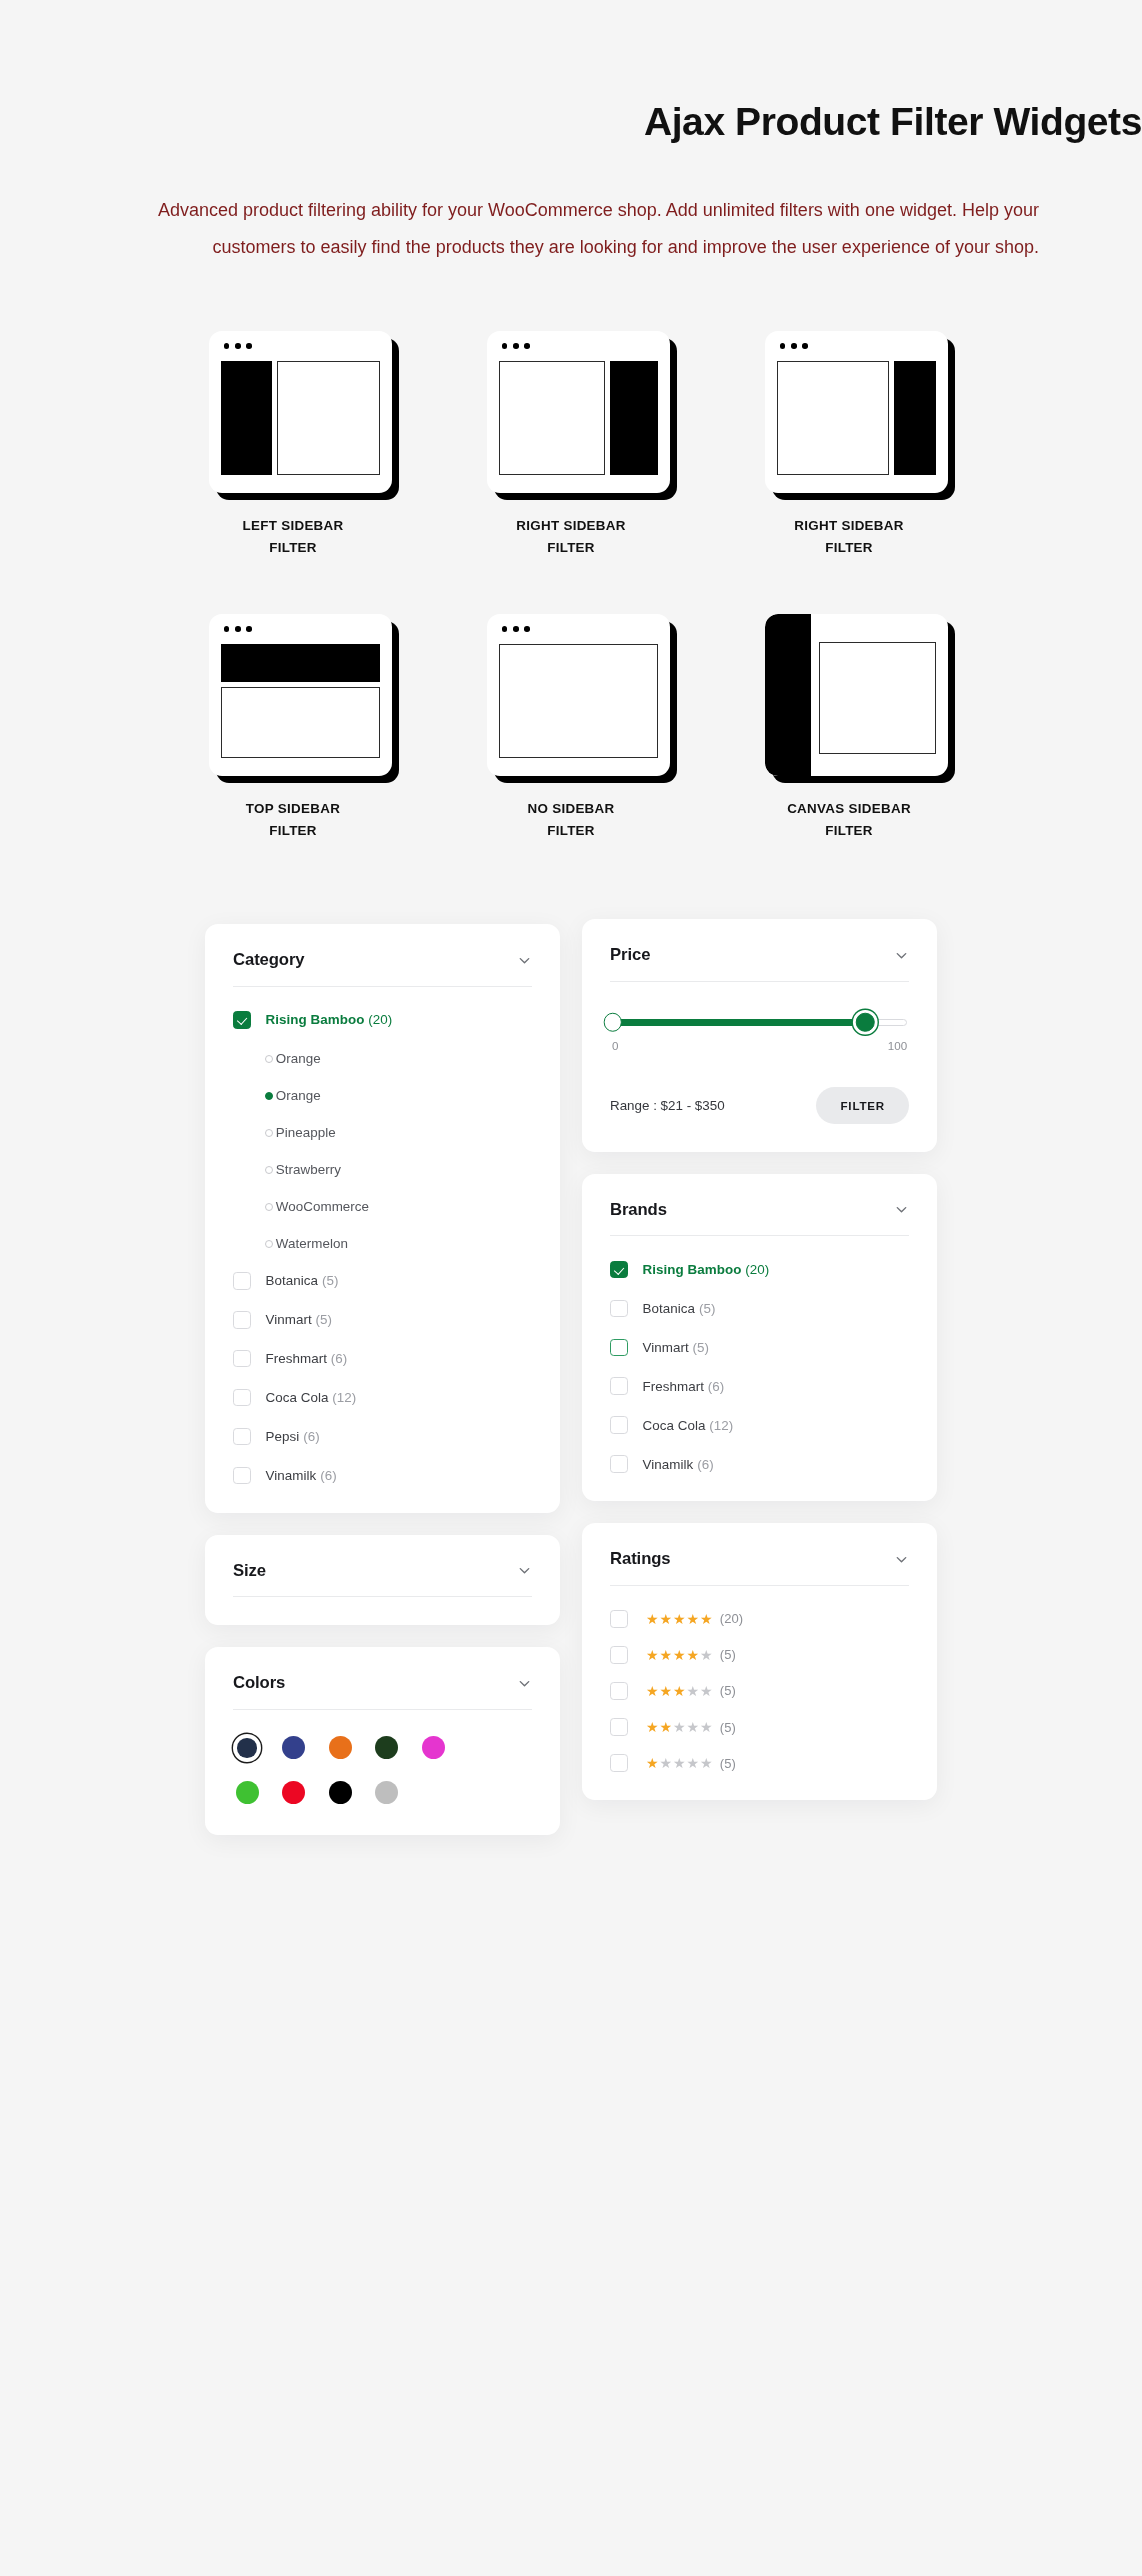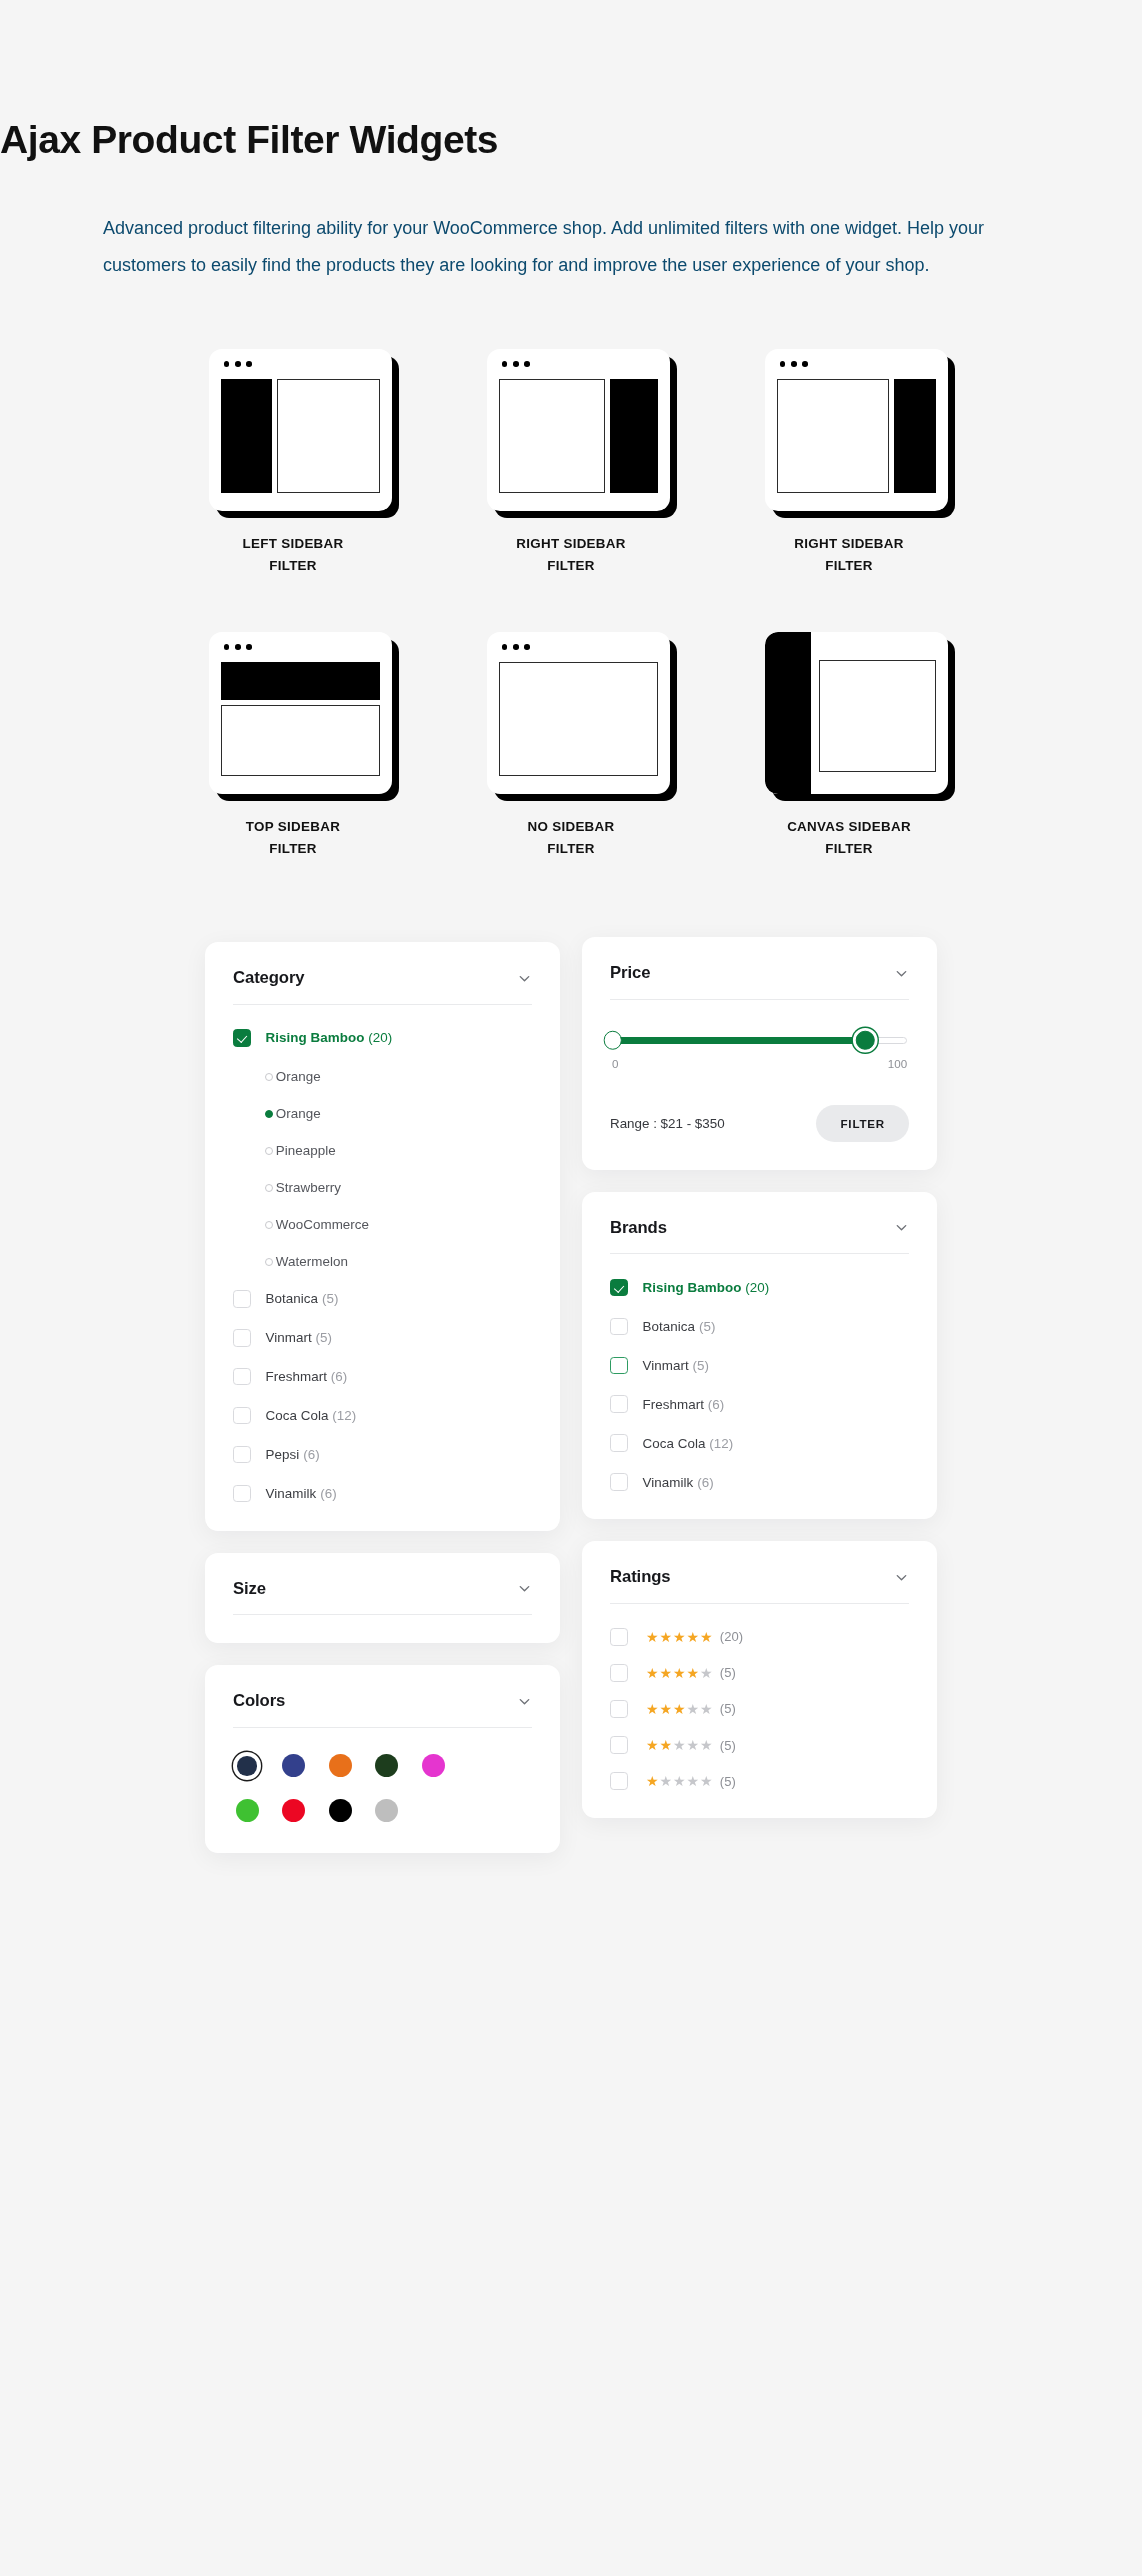--- a/index.html
+++ b/index.html
@@ -7,34 +7,34 @@
     width: 1142px;
     background: #f5f5f5;
     font-family: "Liberation Sans", sans-serif;
     -webkit-font-smoothing: antialiased;
   }
   body { padding: 0; }
 
   .page { width: 1142px; min-height: 2576px; position: relative; background: #f5f5f5; }
 
   
-  .hero { padding-top: 99px; text-align: left; margin-top: 18px; }
+  .hero { padding-top: 99px; text-align: right; }
   .hero-title {
     font-size: 39px;
     font-weight: 700;
     color: #111111;
     letter-spacing: -0.4px;
     line-height: 1.2;
   }
   .hero-sub {
     margin: 46px auto 0;
     width: 936px;
     font-size: 18px;
     line-height: 2.05;
-    color: #0c4a6e;
+    color: #7f1d1d;
     font-weight: 400;
   }
 
   
   .layouts {
     margin: 60px auto 0;
     width: 834px;
     display: grid;
     grid-template-columns: repeat(3, 1fr);
     row-gap: 50px;

